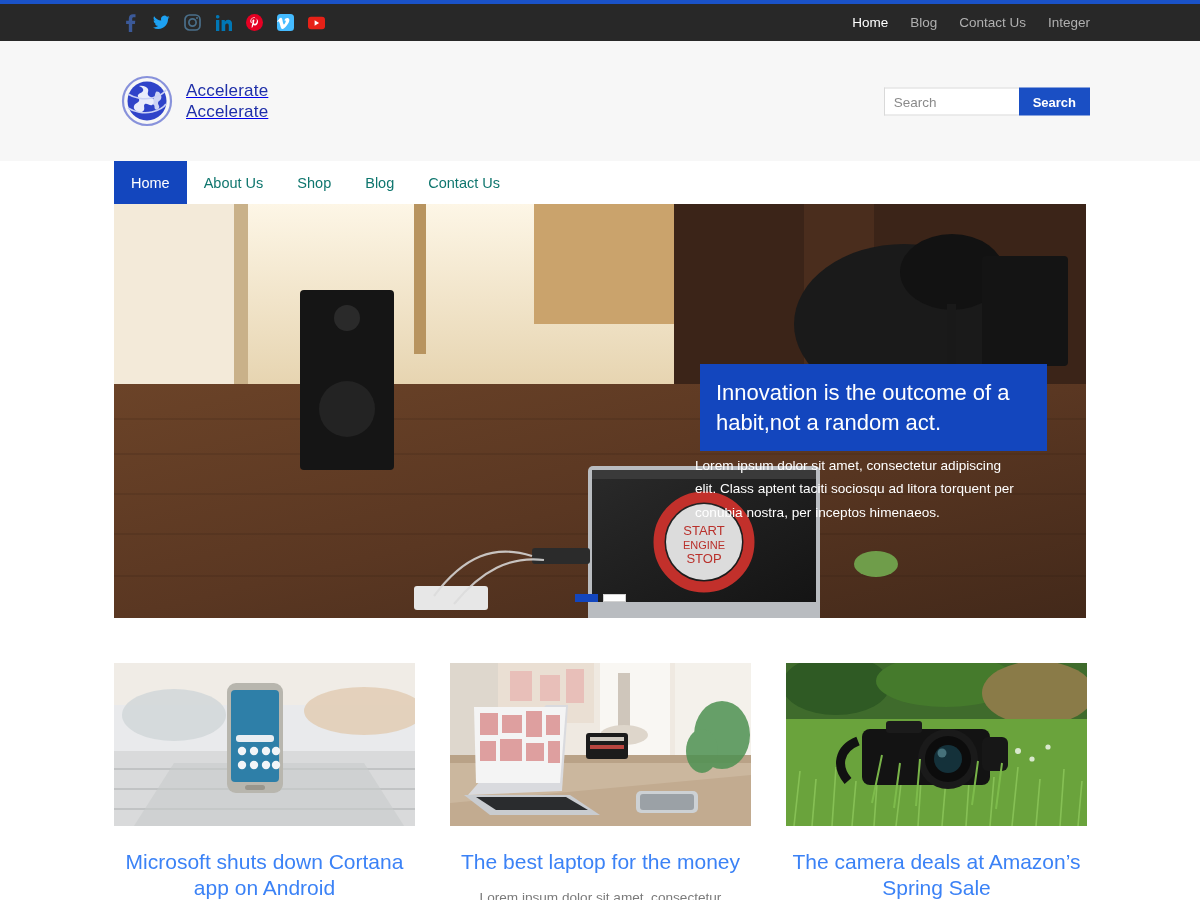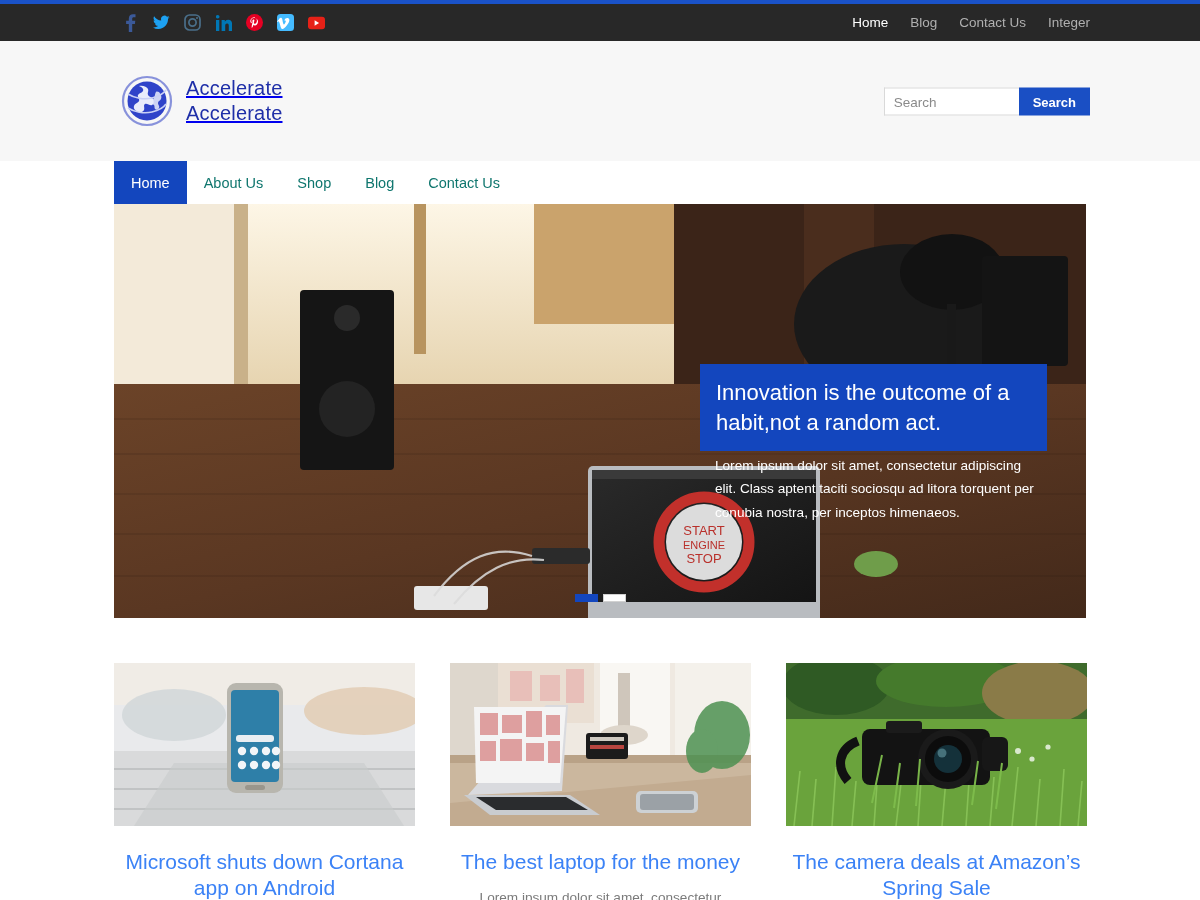--- a/index.html
+++ b/index.html
@@ -36,21 +36,21 @@
   .topnav a.active { color: #ffffff; }
 
   
   .header {
     height: 120px; background: #f7f7f7; width: 100%;
     display: flex; align-items: center; position: relative;
   }
   .logo { display: flex; align-items: center; margin-left: 118px; gap: 10px; }
   .logo-mark { width: 58px; height: 58px; flex: 0 0 58px; }
   .logo-text {
-    color: #1f2fa8; font-size: 20px; line-height: 1.25; letter-spacing: .2px;
+    color: #1f2fa8; font-size: 17px; line-height: 1.25; letter-spacing: .2px;
   }
   .logo-text .l2 { display: block; }
 
   .searchbox {
     position: absolute; right: 110px; top: 50%; transform: translateY(-50%);
     display: flex; align-items: flex-end; height: 29px;
   }
   .searchbox input {
     width: 135px; height: 28px; border: 1px solid #d9d9d9; border-right: none;
     background: #fff; padding: 0 9px; font-size: 13.5px; color: #555;
@@ -79,21 +79,21 @@
     width: 972px; margin: 0 auto; height: 414px; position: relative; overflow: hidden;
     background: #6b4a33;
   }
   .hero-photo { position: absolute; inset: 0; }
   .hero-caption {
     position: absolute; left: 586px; top: 160px; width: 347px;
     background: #1346be; color: #fff; padding: 14px 16px;
     font-size: 22px; line-height: 1.35; text-align: left;
   }
   .hero-body {
-    position: absolute; left: 601px; top: 250px; width: 330px;
+    position: absolute; left: 581px; top: 250px; width: 330px;
     color: #ffffff; font-size: 13.6px; line-height: 1.72;
   }
   .hero-dots {
     position: absolute; left: 0; right: 0; bottom: 16px;
     display: flex; justify-content: center; gap: 5px;
   }
   .hero-dots span {
     display: block; width: 23px; height: 8px; background: #ffffff; cursor: pointer;
     border: 1px solid rgba(0,0,0,.18);
   }

